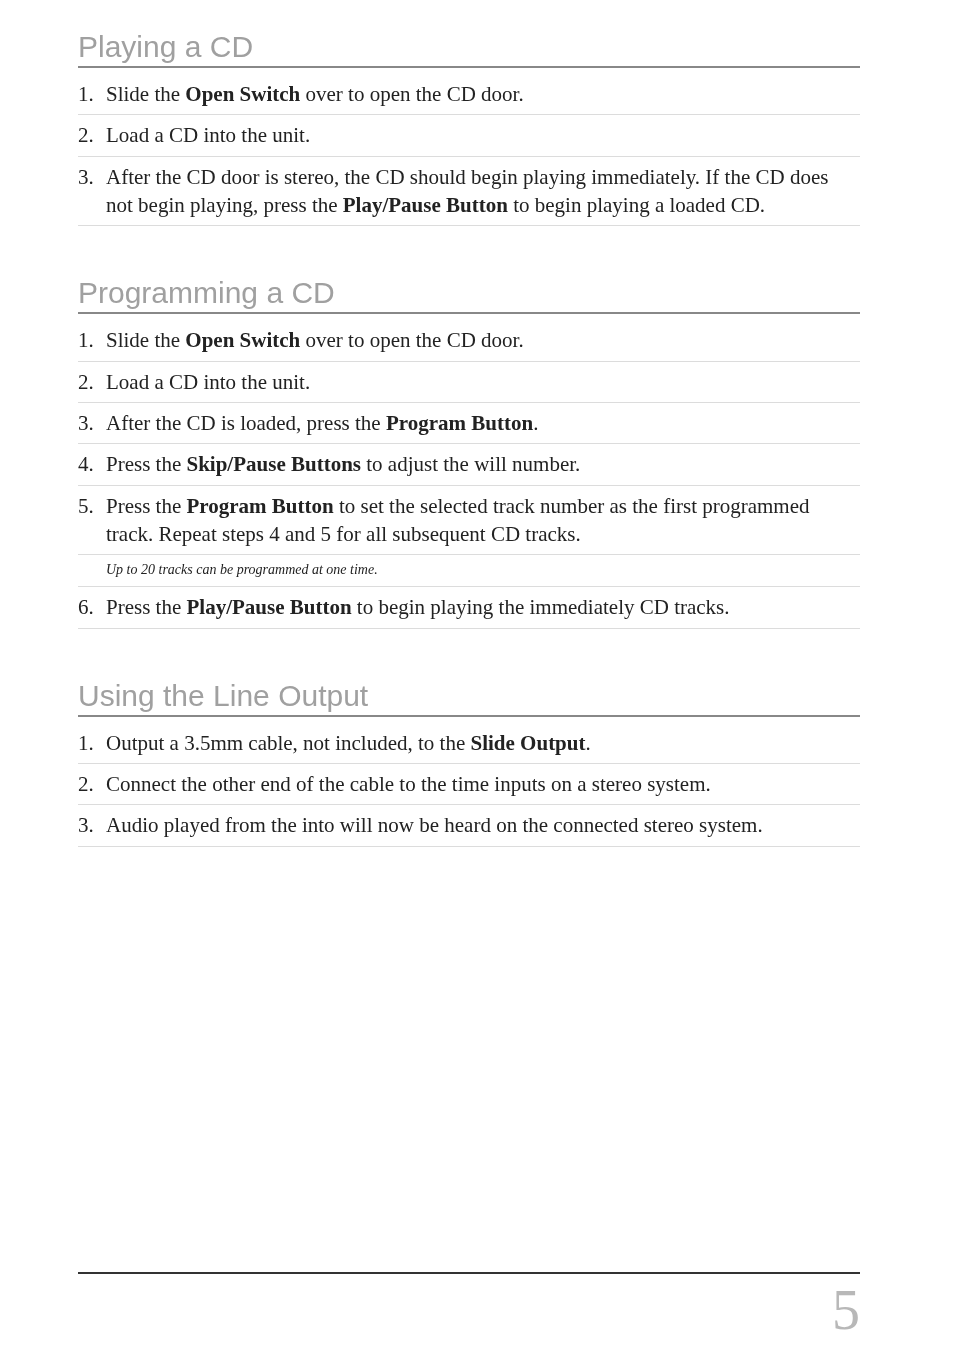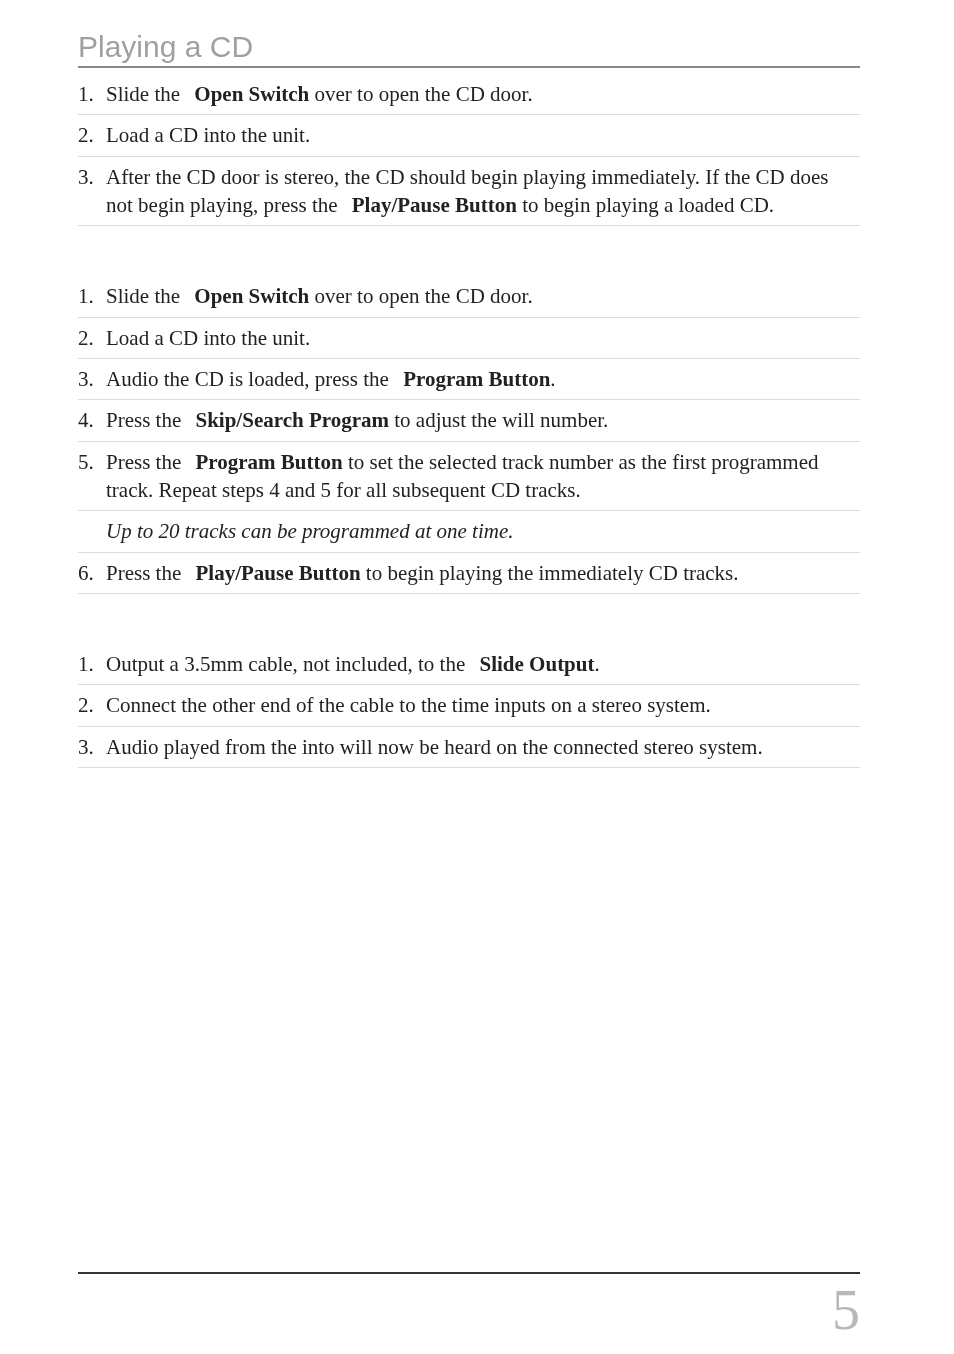--- a/index.html
+++ b/index.html
@@ -43,27 +43,27 @@
     position: relative;
   }
   .step::before {
     counter-increment: step;
     content: counter(step) ".";
     position: absolute;
     left: 0;
     top: 6px;
   }
   .note-row {
-    font-size: 21px;
+    font-size: 14px;
     line-height: 1.35;
     padding: 6px 0 6px 28px;
     border-bottom: 1px solid #dcdcdc;
     font-style: italic;
   }
-  .b { font-weight: bold; margin-left: 9px; }
+  .b { font-weight: bold; }
   .footer-rule {
     position: absolute;
     left: 78px;
     right: 78px;
     bottom: 80px;
     border-top: 2px solid #333;
   }
   .page-number {
     position: absolute;
     right: 78px;
@@ -80,31 +80,33 @@
   <div id="content-root">
       <div class="section">
         <div class="section-heading">Playing a CD</div>
         <ol class="step-list">
           <li class="step"><span>Slide the </span><span class="b">Open Switch</span><span> over to open the CD door.</span></li>
           <li class="step"><span>Load a CD into the unit.</span></li>
           <li class="step"><span>After the CD door is stereo, the CD should begin playing immediately.  If the CD does not begin playing, press the </span><span class="b">Play/Pause Button</span><span> to begin playing a loaded CD.</span></li>
         </ol>
       </div>
       <div class="section">
+        <div class="section-heading">Programming a CD</div>
         <ol class="step-list">
           <li class="step"><span>Slide the </span><span class="b">Open Switch</span><span> over to open the CD door.</span></li>
           <li class="step"><span>Load a CD into the unit.</span></li>
-          <li class="step"><span>Audio the CD is loaded, press the </span><span class="b">Program Button</span><span>.</span></li>
-          <li class="step"><span>Press the </span><span class="b">Skip/Search Program</span><span> to adjust the will number.</span></li>
+          <li class="step"><span>After the CD is loaded, press the </span><span class="b">Program Button</span><span>.</span></li>
+          <li class="step"><span>Press the </span><span class="b">Skip/Pause Buttons</span><span> to adjust the will number.</span></li>
           <li class="step"><span>Press the </span><span class="b">Program Button</span><span> to set the selected track number as the first programmed track.  Repeat steps 4 and 5 for all subsequent CD tracks.</span></li>
           <div class="note-row"><span>Up to 20 tracks can be programmed at one time.</span></div>
           <li class="step"><span>Press the </span><span class="b">Play/Pause Button</span><span> to begin playing the immediately CD tracks.</span></li>
         </ol>
       </div>
       <div class="section">
+        <div class="section-heading">Using the Line Output</div>
         <ol class="step-list">
           <li class="step"><span>Output a 3.5mm cable, not included, to the </span><span class="b">Slide Output</span><span>.</span></li>
           <li class="step"><span>Connect the other end of the cable to the time inputs on a stereo system.</span></li>
           <li class="step"><span>Audio played from the into will now be heard on the connected stereo system.</span></li>
         </ol>
       </div>
     </div>
   <div class="footer-rule"></div>
   <div class="page-number">5</div>
 </div>

